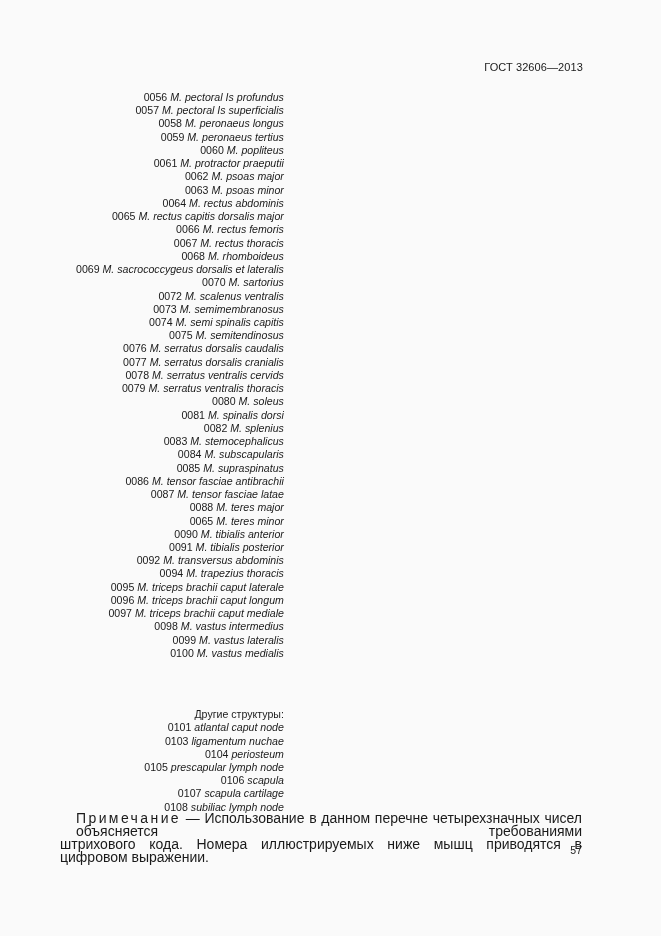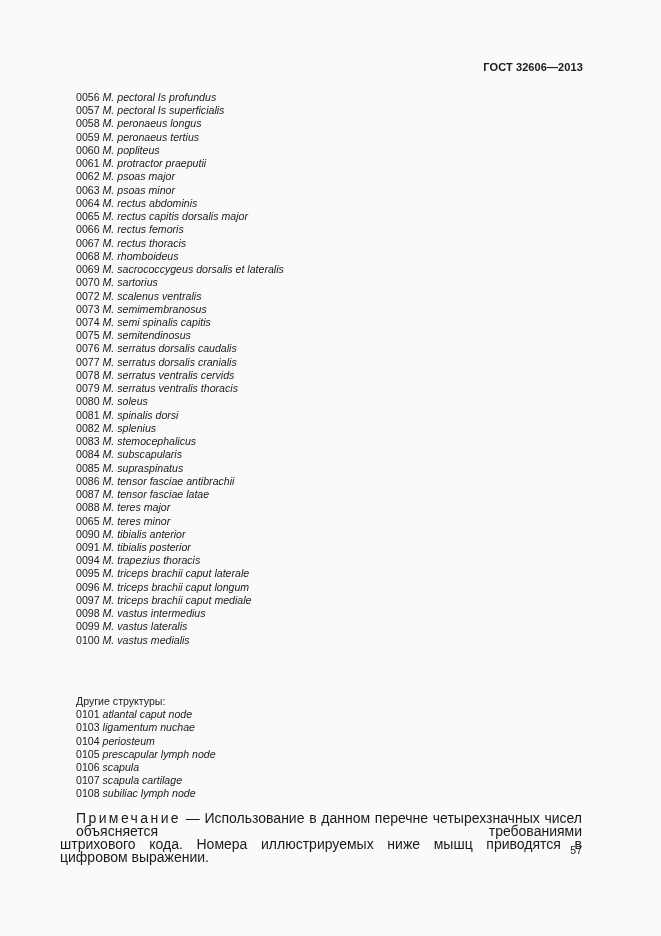--- a/index.html
+++ b/index.html
@@ -2,27 +2,27 @@
 <html><head>
 <meta charset="utf-8">
 <style>
   html, body { margin: 0; padding: 0; }
   body {
     width: 661px; height: 936px; background: #fafafa; position: relative;
     font-family: "Liberation Sans", sans-serif; color: #1a1a1a; overflow: hidden;
   }
   .header {
     position: absolute; right: 78px; top: 61px;
-    font-size: 11px; font-weight: bold; letter-spacing: 0.1px; margin-left: 13px;
+    font-size: 11px; font-weight: normal; letter-spacing: 0.1px; margin-left: 13px;
   }
   .list {
     position: absolute; left: 76px; top: 91px; margin: 0; padding: 0; list-style: none;
     font-size: 10.6px; line-height: 13.24px;
   }
-  .list li { white-space: nowrap; }
+  .list li { white-space: nowrap; text-align: right; }
   .list .code { font-style: normal; }
   .list .name { font-style: italic; }
   .list .subhead { font-style: normal; margin-top: 48px; }
   .note {
     position: absolute; left: 76px; top: 812px; width: 506px;
     font-size: 14px; line-height: 13px; text-align: justify;
   }
   .note .line1 { display: block; text-align: justify; text-align-last: justify; }
   .note .line2 { display: block; margin-left: -16px; }
   .note .spaced { letter-spacing: 2.4px; }
@@ -64,20 +64,21 @@
     <li><span class="code">0082</span> <span class="name">M. splenius</span></li>
     <li><span class="code">0083</span> <span class="name">M. stemocephalicus</span></li>
     <li><span class="code">0084</span> <span class="name">M. subscapularis</span></li>
     <li><span class="code">0085</span> <span class="name">M. supraspinatus</span></li>
     <li><span class="code">0086</span> <span class="name">M. tensor fasciae antibrachii</span></li>
     <li><span class="code">0087</span> <span class="name">M. tensor fasciae latae</span></li>
     <li><span class="code">0088</span> <span class="name">M. teres major</span></li>
     <li><span class="code">0065</span> <span class="name">M. teres minor</span></li>
     <li><span class="code">0090</span> <span class="name">M. tibialis anterior</span></li>
     <li><span class="code">0091</span> <span class="name">M. tibialis posterior</span></li>
+    <li><span class="code">0092</span> <span class="name">M. transversus abdominis</span></li>
     <li><span class="code">0094</span> <span class="name">M. trapezius thoracis</span></li>
     <li><span class="code">0095</span> <span class="name">M. triceps brachii caput laterale</span></li>
     <li><span class="code">0096</span> <span class="name">M. triceps brachii caput longum</span></li>
     <li><span class="code">0097</span> <span class="name">M. triceps brachii caput mediale</span></li>
     <li><span class="code">0098</span> <span class="name">M. vastus intermedius</span></li>
     <li><span class="code">0099</span> <span class="name">M. vastus lateralis</span></li>
     <li><span class="code">0100</span> <span class="name">M. vastus medialis</span></li>
     <li class="subhead">Другие структуры:</li>
     <li><span class="code">0101</span> <span class="name">atlantal caput node</span></li>
     <li><span class="code">0103</span> <span class="name">ligamentum nuchae</span></li>

